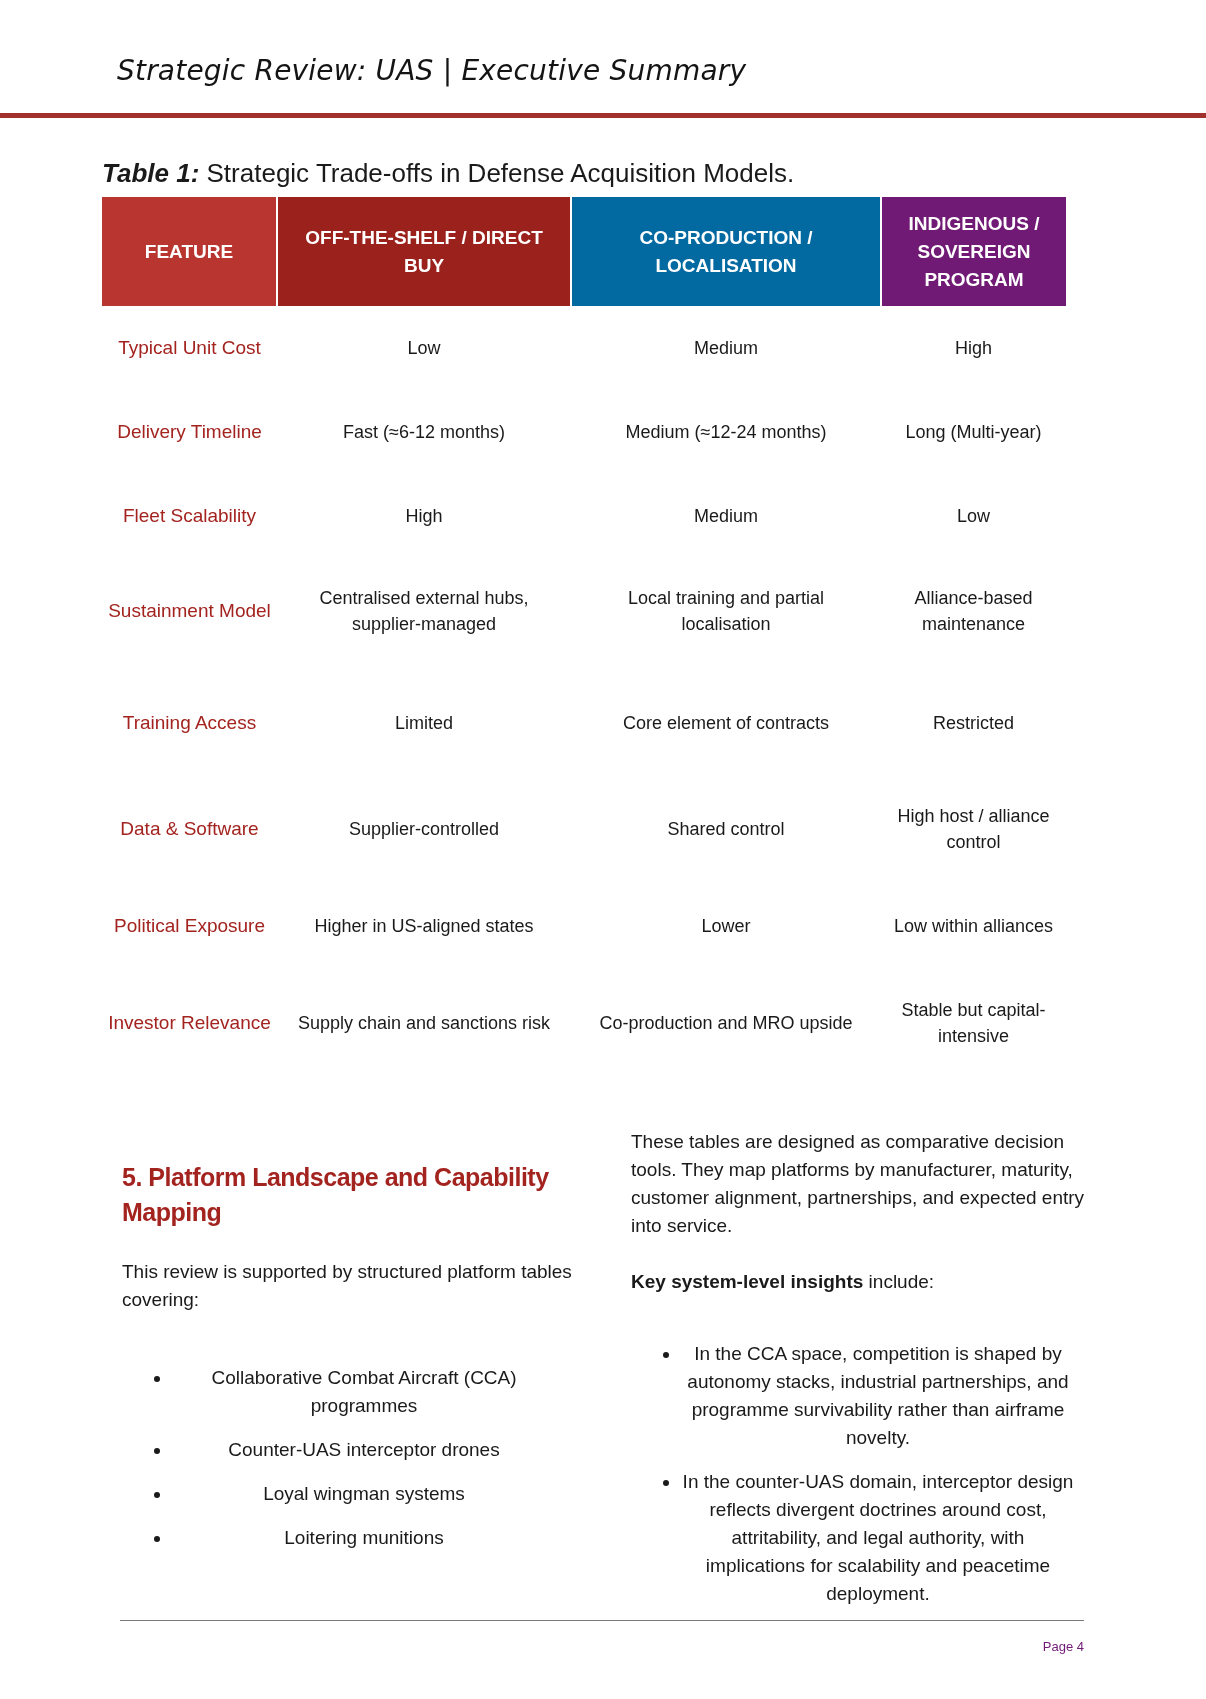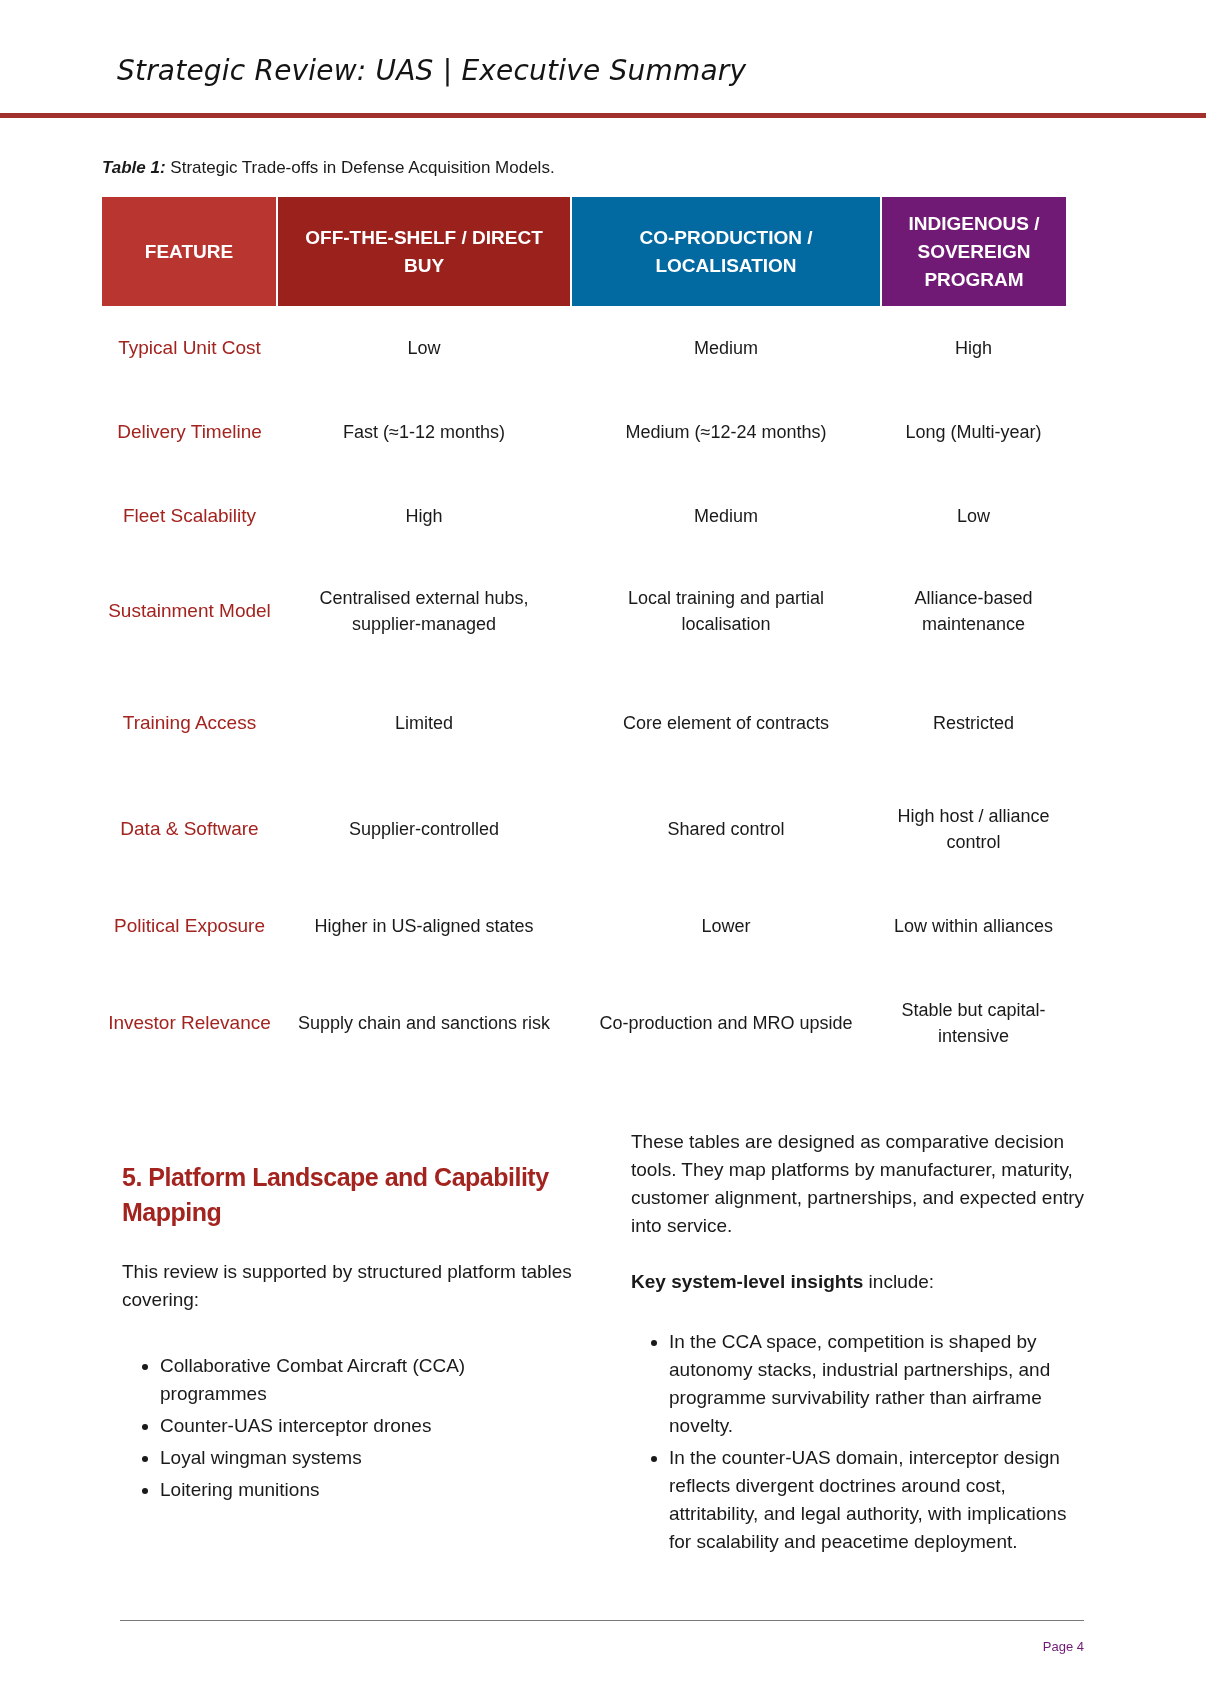--- a/index.html
+++ b/index.html
@@ -1,35 +1,35 @@
 <!DOCTYPE html>
 <html><head>
 <meta charset="utf-8">
 <style>
   html, body { margin: 0; padding: 0; background: #ffffff; }
   body { width: 1206px; height: 1699px; position: relative; overflow: hidden; font-family: "Liberation Sans", sans-serif; color: #1a1a1a; }
   .page-title { position: absolute; left: 117px; top: 54px; font-family: "DejaVu Sans", sans-serif; font-style: italic; font-size: 28px; font-weight: normal; color: #141414; letter-spacing: 0.2px; margin: 0; }
   .title-rule { position: absolute; left: 0; top: 113px; width: 1206px; height: 5px; background: #a2302d; }
-  .caption { position: absolute; left: 102px; top: 158px; font-size: 17px; color: #1a1a1a; }
+  .caption { position: absolute; left: 102px; top: 158px; font-size: 26px; color: #1a1a1a; }
   .caption b { font-style: italic; font-weight: bold; }
   table.trade { position: absolute; left: 102px; top: 197px; border-collapse: collapse; table-layout: fixed; width: 962px; }
   table.trade th { color: #ffffff; font-weight: bold; font-size: 19px; text-align: center; line-height: 28px; height: 109px; padding: 0 12px; border-right: 2px solid #ffffff; }
   table.trade th:last-child { border-right: none; }
   table.trade th.c0 { background: #b93530; width: 150px; }
   table.trade th.c1 { background: #9a211c; width: 268px; }
   table.trade th.c2 { background: #0369a1; width: 284px; margin-top: 19px; }
   table.trade th.c3 { background: #701a75; width: 160px; }
   table.trade td { text-align: center; font-size: 18px; line-height: 26px; padding: 0 10px; color: #1a1a1a; }
   table.trade td.feat { color: #a3231f; font-weight: normal; font-size: 19px; line-height: 28px; padding: 0 4px; margin-left: 28px; }
   .sec-heading { position: absolute; left: 122px; top: 1160px; width: 450px; color: #a3231f; font-weight: bold; font-size: 25px; line-height: 35px; margin: 0; letter-spacing: -0.5px; }
   .left-text { position: absolute; left: 122px; top: 1258px; width: 450px; font-size: 19px; line-height: 28px; }
   .right-text { position: absolute; left: 631px; top: 1128px; width: 460px; font-size: 19px; line-height: 28px; }
   p { margin: 0; }
   ul { margin: 0; padding-left: 34px; }
-  ul li { margin: 4px; }
+  ul li { margin: 16px; text-align: center; }
   .gap { height: 28px; }
   .gap-lg { height: 34px; }
   .foot-rule { position: absolute; left: 120px; top: 1620px; width: 964px; height: 1px; background: #7a7a7a; }
   .page-num { position: absolute; right: 122px; top: 1639px; font-size: 13px; color: #701a75; }
 </style>
 </head>
 <body>
 
 <h1 class="page-title">Strategic Review: UAS | Executive Summary</h1>
 <div class="title-rule"></div>
@@ -47,21 +47,21 @@
   </thead>
   <tbody>
     <tr style="height:84px">
       <td class="feat">Typical Unit Cost</td>
       <td>Low</td>
       <td>Medium</td>
       <td>High</td>
     </tr>
     <tr style="height:84px">
       <td class="feat">Delivery Timeline</td>
-      <td>Fast (≈1-12 months)</td>
+      <td>Fast (≈6-12 months)</td>
       <td>Medium (≈12-24 months)</td>
       <td>Long (Multi-year)</td>
     </tr>
     <tr style="height:84px">
       <td class="feat">Fleet Scalability</td>
       <td>High</td>
       <td>Medium</td>
       <td>Low</td>
     </tr>
     <tr style="height:106px">

